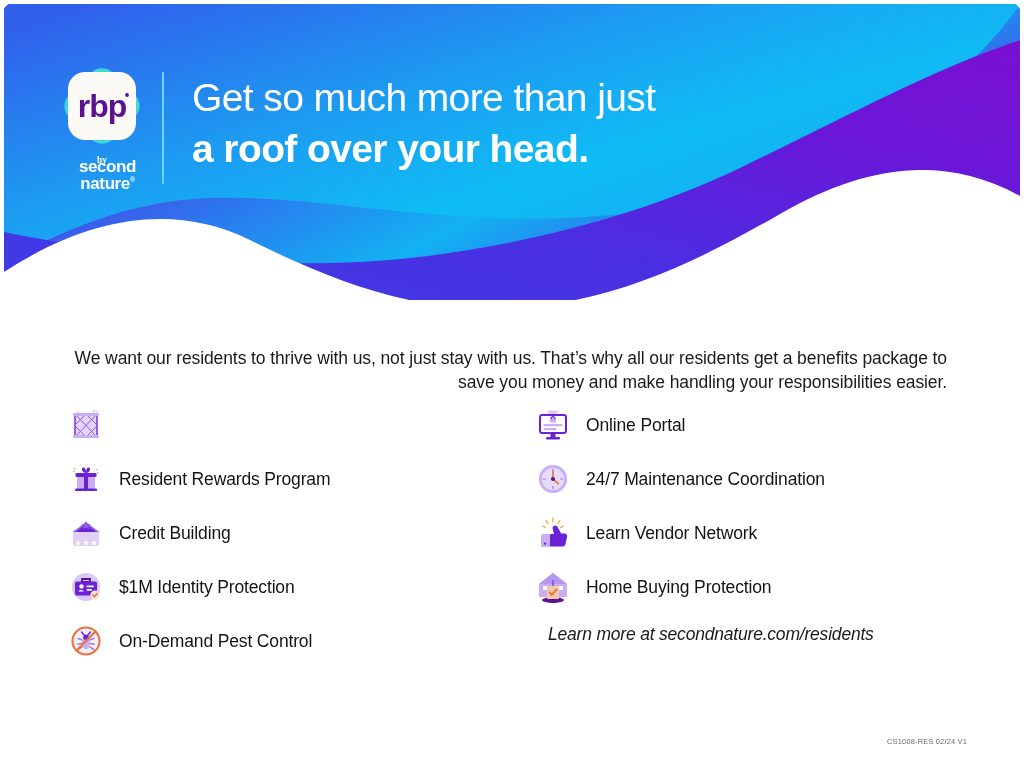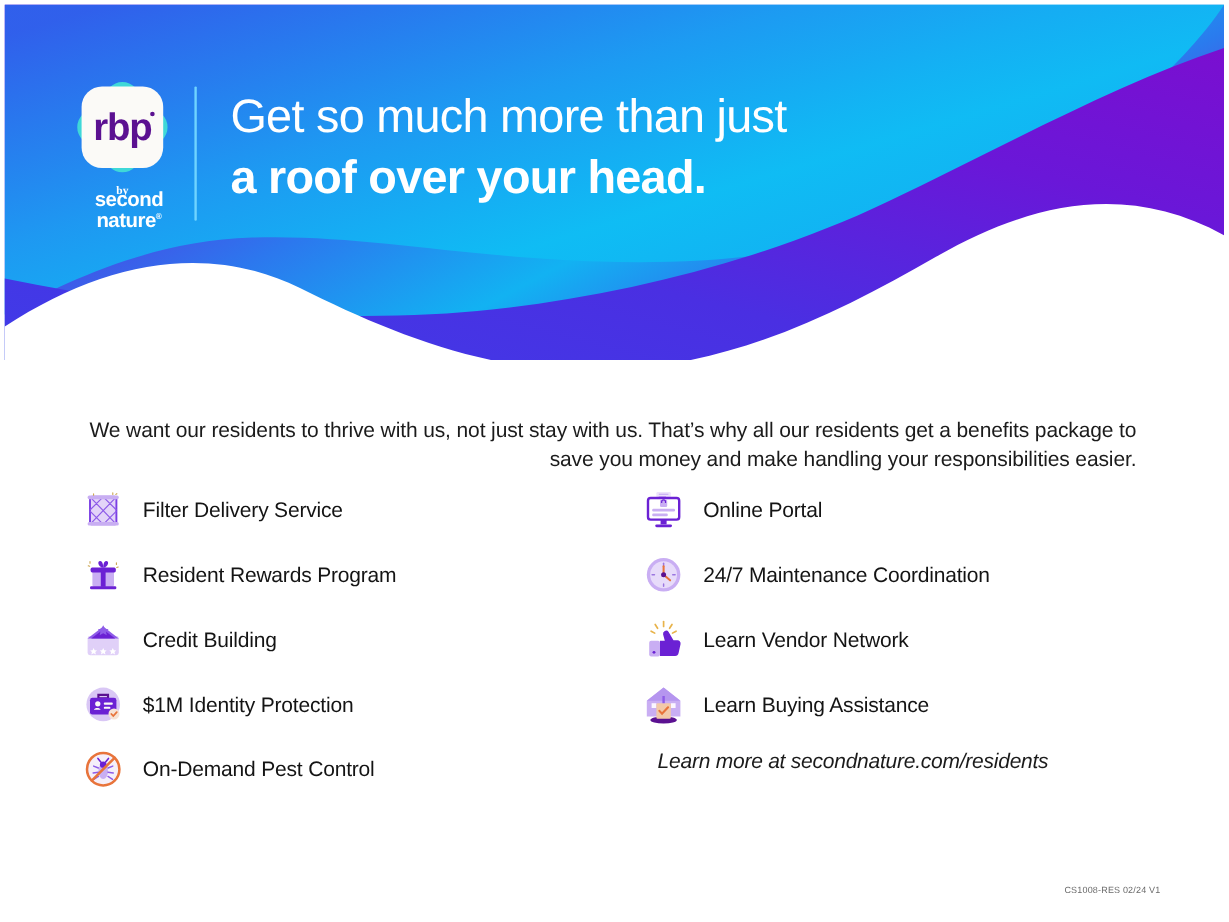--- a/index.html
+++ b/index.html
@@ -1,21 +1,21 @@
 <!DOCTYPE html>
 <html><head>
 <meta charset="utf-8">
 <style>
   html,body{margin:0;padding:0;}
   body{
     width:1024px;height:768px;background:#ffffff;
     font-family:"Liberation Sans", sans-serif;
     overflow:hidden;position:relative;
   }
-  .page{position:relative;width:1024px;height:768px;background:#fff;overflow:hidden;}
+  .page{position:relative;width:1024px;height:768px;background:#fff;overflow:hidden;border-radius:21px;}
 
   
   .hero{position:absolute;left:0;top:0;width:1024px;height:300px;overflow:hidden;}
   .hero svg{position:absolute;left:0;top:0;}
 
   
   .logo-block{position:absolute;left:52px;top:62px;width:100px;height:125px;}
   .logo-mark{position:relative;width:88px;height:88px;margin:0 auto;}
   .logo-mark svg{position:absolute;left:0;top:0;}
   .logo-by{
@@ -165,21 +165,20 @@
     <div class="benefit">
       <span class="ico">
         <svg width="34" height="34" viewBox="0 0 34 34">
           <rect x="6" y="6" width="22" height="23" rx="2" fill="#E3D4F8" stroke="#7B3FE4" stroke-width="1.6"></rect>
           <path d="M6 6 L28 29 M28 6 L6 29 M17 6 L6 17 M17 6 L28 17 M17 29 L6 18 M17 29 L28 18" stroke="#8E5CE8" stroke-width="1" fill="none"></path>
           <rect x="4" y="5" width="26" height="3" rx="1.4" fill="#C8AEF2"></rect>
           <rect x="4" y="27" width="26" height="3" rx="1.4" fill="#C8AEF2"></rect>
           <path d="M9 3.5 l0 1.2 M25 2.6 l0 1.4 M27.5 4 l.9-.6" stroke="#C9A24A" stroke-width=".9" stroke-linecap="round"></path>
         </svg>
       </span>
-      <span class="lbl">Filter Delivery Service</span>
     </div>
 
     <div class="benefit">
       <span class="ico">
         <svg width="34" height="34" viewBox="0 0 34 34">
           <rect x="8" y="13" width="18" height="14" rx="1.5" fill="#C9AEF3"></rect>
           <rect x="6.5" y="11" width="21" height="4" rx="1.3" fill="#6B21D4"></rect>
           <rect x="15" y="11" width="4" height="16" fill="#6B21D4"></rect>
           <rect x="6" y="26.5" width="22" height="2.6" rx="1.2" fill="#6B21D4"></rect>
           <path d="M17 11 C 13 11 11.5 5.5 14.5 5.5 C 16.6 5.5 17 9 17 11 Z" fill="#6B21D4"></path>
@@ -306,21 +305,21 @@
           <ellipse cx="17" cy="30" rx="11" ry="3" fill="#5B1191"></ellipse>
           <path d="M17 3 L31 14 V27 H3 V14 Z" fill="#C9AEF3"></path>
           <path d="M17 3 L31 14 H3 Z" fill="#B595EF"></path>
           <rect x="7" y="16" width="4" height="4" fill="#FBF6FF"></rect>
           <rect x="23" y="16" width="4" height="4" fill="#FBF6FF"></rect>
           <rect x="11" y="16" width="12" height="13" rx="1" fill="#F3C9A8"></rect>
           <path d="M13.5 22.4 l2.2 2.4 5-5.4" stroke="#E8743B" stroke-width="1.8" fill="none" stroke-linecap="round"></path>
           <rect x="16" y="10" width="2" height="6" fill="#8E5CE8"></rect>
         </svg>
       </span>
-      <span class="lbl">Learn Buying Assistance</span>
+      <span class="lbl">Home Buying Protection</span>
     </div>
 
     <div class="learn">Learn more at secondnature.com/residents</div>
   </div>
 
   <div class="footcode">CS1008-RES 02/24 V1</div>
 
 </div>
 
 </body></html>

